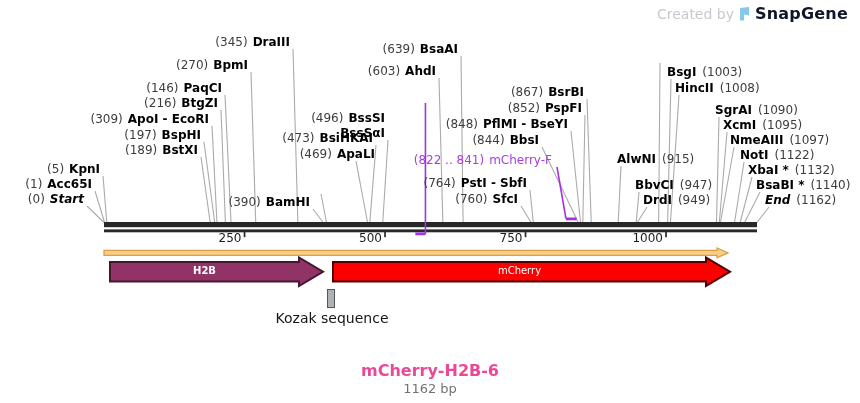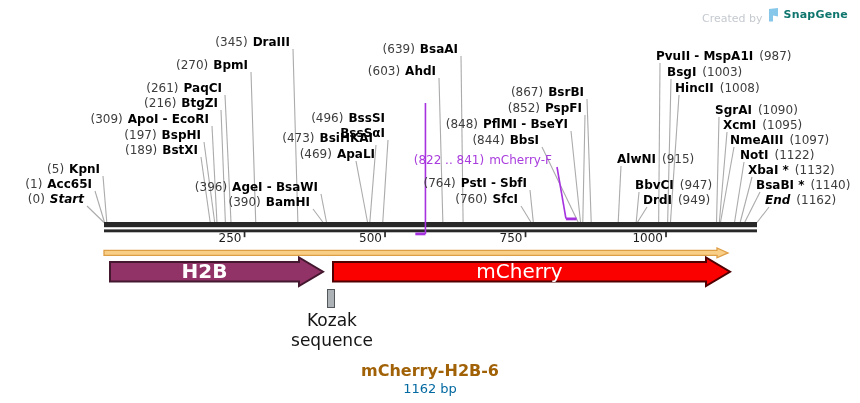--- a/index.html
+++ b/index.html
@@ -12,37 +12,37 @@
   .site-label{position:absolute;white-space:nowrap;font-size:12px;color:#000;pointer-events:auto;line-height:14px;}
   .site-label .num{color:#3d3d3d;font-weight:normal;}
   .site-label .nm{font-weight:bold;color:#000;}
   .site-label.num-first .num{margin-right:5px;}
   .site-label.name-first .num{margin-left:6px;}
   .site-label.italic .nm{font-style:italic;}
   .site-label.primer .num,.site-label.primer .nm{color:#A93CDD;font-weight:normal;}
 
   .ruler-num{position:absolute;font-size:12px;color:#1c1c1c;line-height:13px;}
 
-  .feat-label{position:absolute;color:#fff;font-size:20px;text-align:center;line-height:16px;}
+  .feat-label{position:absolute;color:#fff;font-size:10px;text-align:center;line-height:16px;}
   #h2b-label{left:110px;width:189px;top:263px;font-weight:bold;}
   #mcherry-label{left:333px;width:373px;top:263px;}
 
   #kozak-box{position:absolute;left:327px;top:289px;width:6px;height:17px;
              background:#ADB2B7;border:1px solid #53575B;}
   #kozak-label{position:absolute;left:271px;top:310px;width:122px;text-align:center;
-               font-size:17px;color:#151515;}
+               font-size:14px;color:#151515;}
 
   .map-title{position:absolute;left:0;right:0;top:361px;text-align:center;
-             font-size:16px;font-weight:bold;color:#a16207;}
+             font-size:16px;font-weight:bold;color:#ec4899;}
   .map-bp{position:absolute;left:0;right:0;top:381px;text-align:center;
-          font-size:13px;color:#0369a1;}
+          font-size:13px;color:#737373;}
 
   #credit{position:absolute;top:4px;right:12px;display:flex;align-items:center;gap:5px;}
-  #credit .created{font-size:11px;color:#C5CAD0;margin-top:8px;}
-  #credit .brand{font-size:11px;color:#0f766e;font-weight:bold;letter-spacing:.2px;}
+  #credit .created{font-size:14px;color:#C5CAD0;}
+  #credit .brand{font-size:16px;color:#0f172a;font-weight:bold;letter-spacing:.2px;}
 </style>
 </head>
 <body>
 
 <div id="stage">
 
   <svg id="diagram-svg" width="860" height="403" viewBox="0 0 860 403">
       <line x1="87" y1="206" x2="104" y2="222.5" stroke="#ABABAB" stroke-width="1.1"></line>
       <line x1="95" y1="191" x2="104.56196213425129" y2="222.5" stroke="#ABABAB" stroke-width="1.1"></line>
       <line x1="103" y1="176" x2="106.80981067125646" y2="222.5" stroke="#ABABAB" stroke-width="1.1"></line>
@@ -100,41 +100,39 @@
       <div class="ruler-num" style="right: 337.528px; top: 232px;">750</div>
       <div class="ruler-num" style="right: 197.038px; top: 232px;">1000</div>
       <div class="site-label num-first primer" style="right: 308px; top: 153px;"><span class="num">(822 .. 841)</span><span class="nm">mCherry-F</span></div>
       <div class="site-label num-first italic" style="right: 776px; top: 192px;"><span class="num">(0)</span><span class="nm">Start</span></div>
       <div class="site-label num-first" style="right: 768px; top: 177px;"><span class="num">(1)</span><span class="nm">Acc65I</span></div>
       <div class="site-label num-first" style="right: 760px; top: 162px;"><span class="num">(5)</span><span class="nm">KpnI</span></div>
       <div class="site-label num-first" style="right: 662px; top: 143px;"><span class="num">(189)</span><span class="nm">BstXI</span></div>
       <div class="site-label num-first" style="right: 659px; top: 128px;"><span class="num">(197)</span><span class="nm">BspHI</span></div>
       <div class="site-label num-first" style="right: 651px; top: 112px;"><span class="num">(309)</span><span class="nm">ApoI - EcoRI</span></div>
       <div class="site-label num-first" style="right: 642px; top: 96px;"><span class="num">(216)</span><span class="nm">BtgZI</span></div>
-      <div class="site-label num-first" style="right: 638px; top: 81px;"><span class="num">(261)</span><span class="nm">PaqCI</span></div>
+      <div class="site-label num-first" style="right: 638px; top: 81px;"><span class="num">(146)</span><span class="nm">PaqCI</span></div>
       <div class="site-label num-first" style="right: 612px; top: 58px;"><span class="num">(270)</span><span class="nm">BpmI</span></div>
       <div class="site-label num-first" style="right: 570px; top: 35px;"><span class="num">(345)</span><span class="nm">DraIII</span></div>
       <div class="site-label num-first" style="right: 550px; top: 195px;"><span class="num">(390)</span><span class="nm">BamHI</span></div>
-      <div class="site-label num-first" style="right: 542px; top: 180px;"><span class="num">(396)</span><span class="nm">AgeI - BsaWI</span></div>
       <div class="site-label num-first" style="right: 485px; top: 147px;"><span class="num">(469)</span><span class="nm">ApaLI</span></div>
       <div class="site-label num-first" style="right: 487px; top: 131px;"><span class="num">(473)</span><span class="nm">BsiHKAI</span></div>
       <div class="site-label num-first" style="right: 475px; top: 111px;"><span class="num">(496)</span><span class="nm">BssSI</span></div>
       <div class="site-label num-first" style="right: 475px; top: 126px;"><span class="nm">BssSαI</span></div>
       <div class="site-label num-first" style="right: 424px; top: 64px;"><span class="num">(603)</span><span class="nm">AhdI</span></div>
       <div class="site-label num-first" style="right: 402px; top: 42px;"><span class="num">(639)</span><span class="nm">BsaAI</span></div>
       <div class="site-label num-first" style="right: 342px; top: 192px;"><span class="num">(760)</span><span class="nm">SfcI</span></div>
       <div class="site-label num-first" style="right: 333px; top: 176px;"><span class="num">(764)</span><span class="nm">PstI - SbfI</span></div>
       <div class="site-label num-first" style="right: 321px; top: 133px;"><span class="num">(844)</span><span class="nm">BbsI</span></div>
       <div class="site-label num-first" style="right: 292px; top: 117px;"><span class="num">(848)</span><span class="nm">PflMI - BseYI</span></div>
       <div class="site-label num-first" style="right: 278px; top: 101px;"><span class="num">(852)</span><span class="nm">PspFI</span></div>
       <div class="site-label num-first" style="right: 276px; top: 85px;"><span class="num">(867)</span><span class="nm">BsrBI</span></div>
       <div class="site-label name-first" style="left: 617px; top: 152px;"><span class="nm">AlwNI</span><span class="num">(915)</span></div>
       <div class="site-label name-first" style="left: 635px; top: 178px;"><span class="nm">BbvCI</span><span class="num">(947)</span></div>
       <div class="site-label name-first" style="left: 643px; top: 193px;"><span class="nm">DrdI</span><span class="num">(949)</span></div>
-      <div class="site-label name-first" style="left: 656px; top: 49px;"><span class="nm">PvuII - MspA1I</span><span class="num">(987)</span></div>
       <div class="site-label name-first" style="left: 667px; top: 65px;"><span class="nm">BsgI</span><span class="num">(1003)</span></div>
       <div class="site-label name-first" style="left: 675px; top: 81px;"><span class="nm">HincII</span><span class="num">(1008)</span></div>
       <div class="site-label name-first" style="left: 715px; top: 103px;"><span class="nm">SgrAI</span><span class="num">(1090)</span></div>
       <div class="site-label name-first" style="left: 723px; top: 118px;"><span class="nm">XcmI</span><span class="num">(1095)</span></div>
       <div class="site-label name-first" style="left: 730px; top: 133px;"><span class="nm">NmeAIII</span><span class="num">(1097)</span></div>
       <div class="site-label name-first" style="left: 740px; top: 148px;"><span class="nm">NotI</span><span class="num">(1122)</span></div>
       <div class="site-label name-first" style="left: 748px; top: 163px;"><span class="nm">XbaI *</span><span class="num">(1132)</span></div>
       <div class="site-label name-first" style="left: 756px; top: 178px;"><span class="nm">BsaBI *</span><span class="num">(1140)</span></div>
       <div class="site-label name-first italic" style="left: 765px; top: 193px;"><span class="nm">End</span><span class="num">(1162)</span></div>
     </div>

